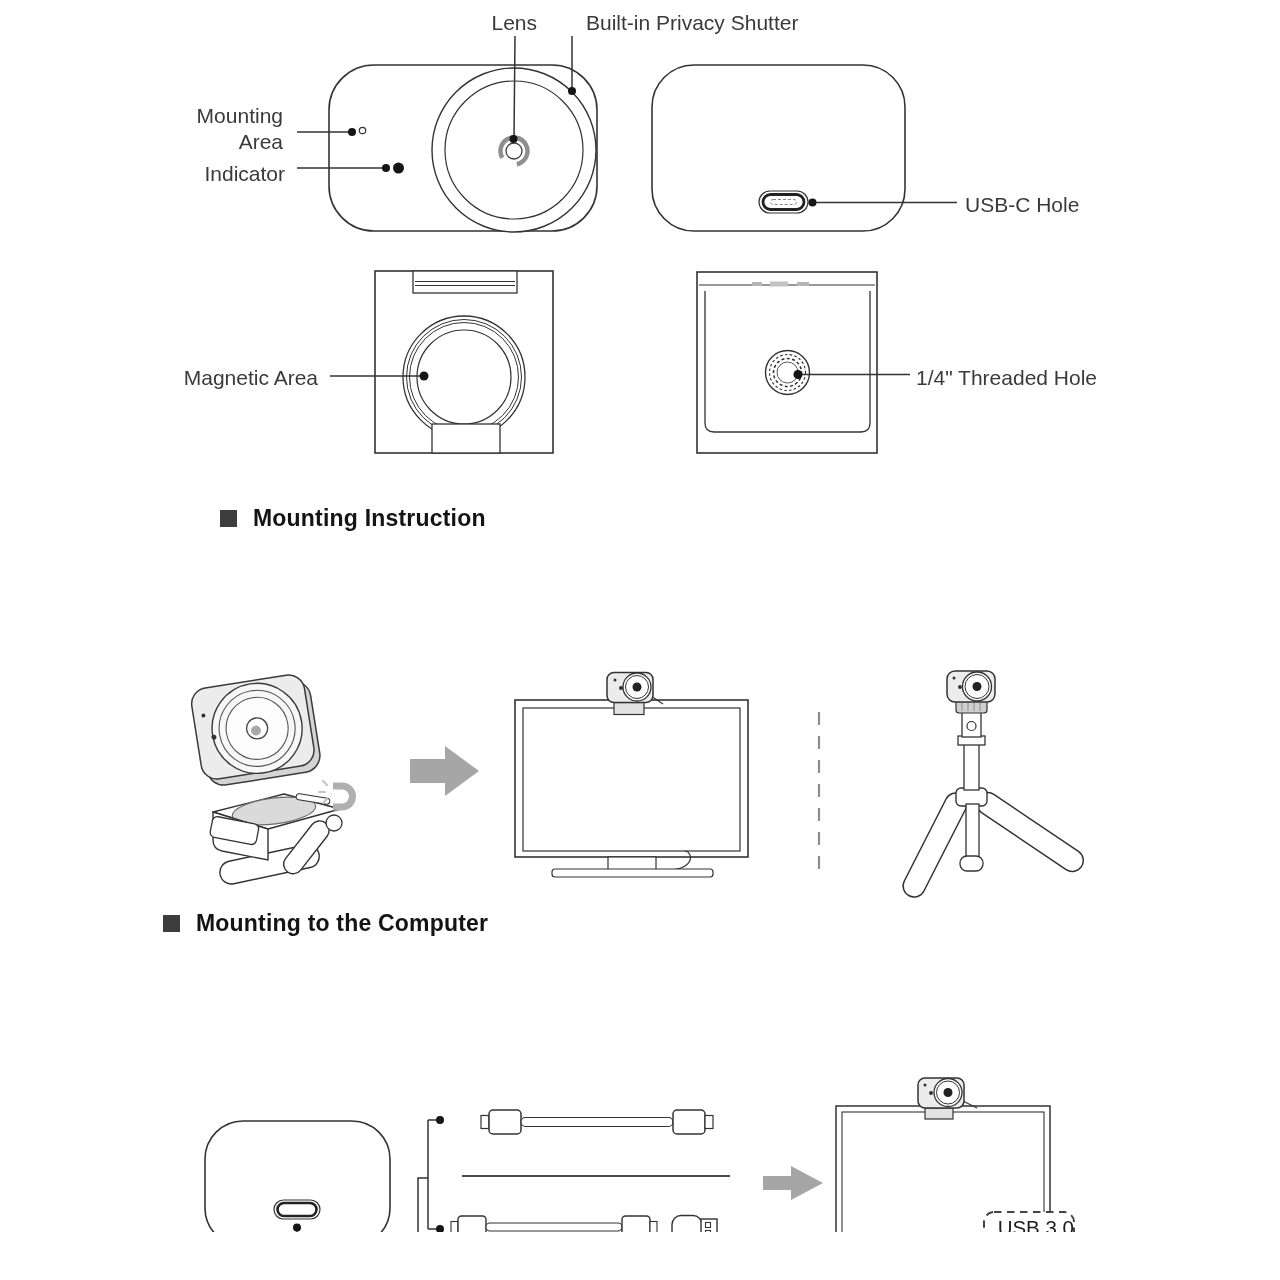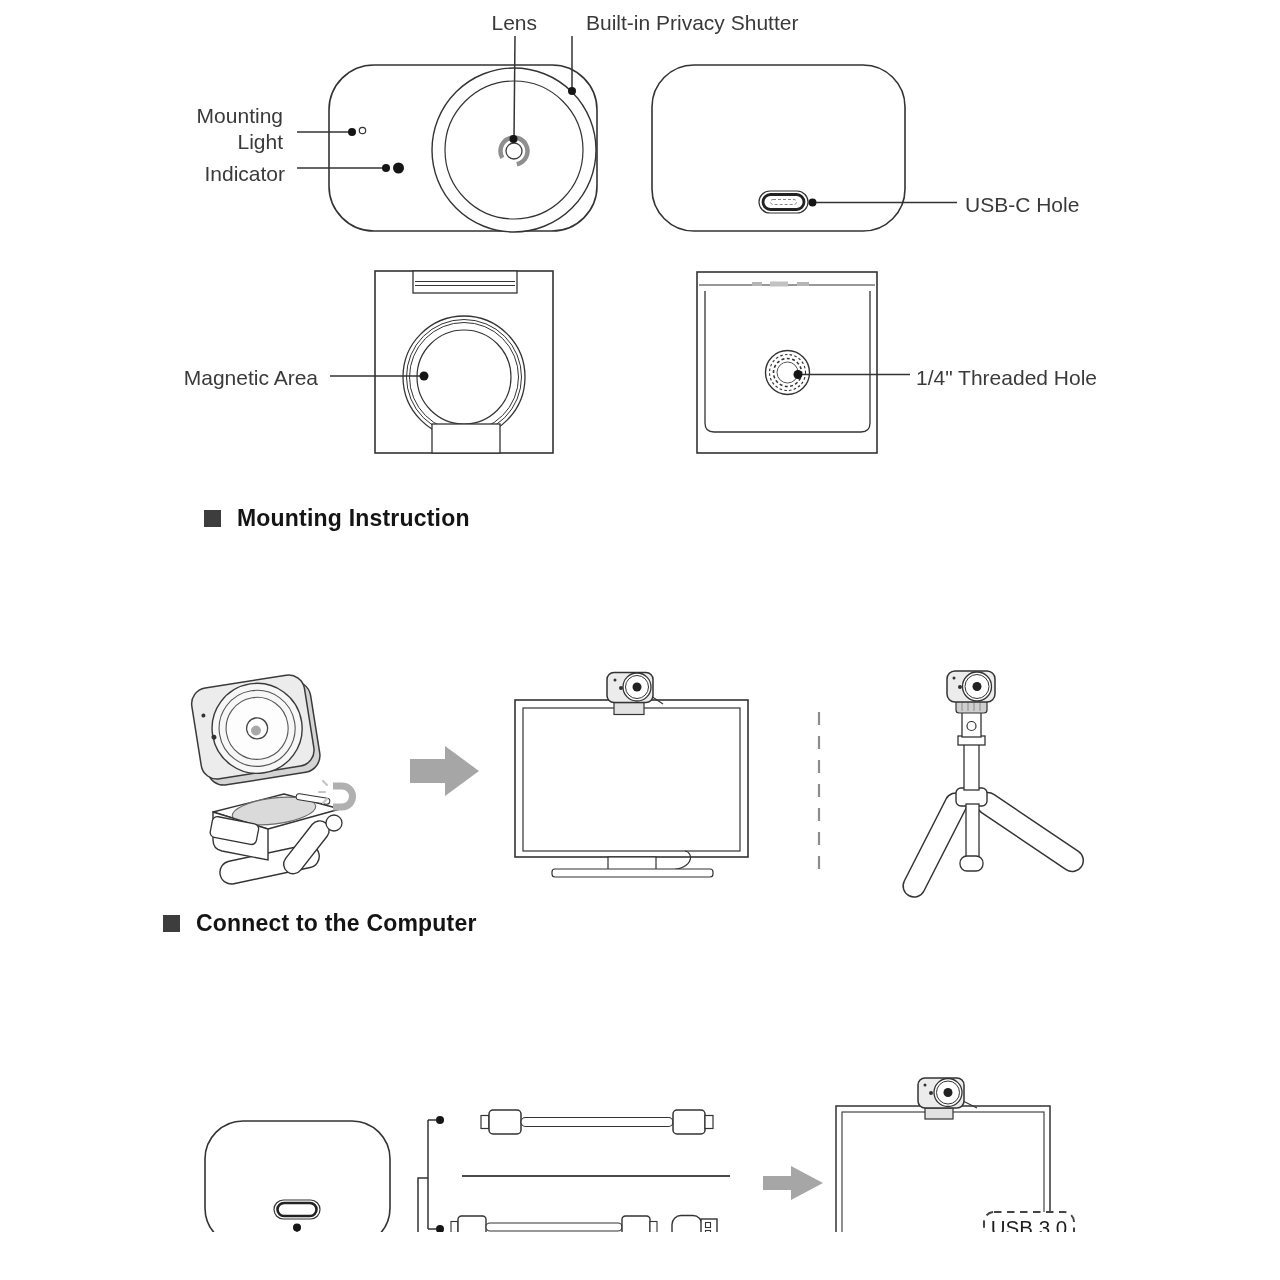--- a/index.html
+++ b/index.html
@@ -6,21 +6,21 @@
   .page{position:relative;width:1280px;height:1232px;background:#ffffff;overflow:hidden;
         font-family:"Liberation Sans", sans-serif;}
   svg{position:absolute;left:0;top:0;}
   .label{position:absolute;font-size:21px;color:#3a3a3a;line-height:26px;white-space:nowrap;}
   .label.r{text-align:right;}
   .heading{position:absolute;display:flex;align-items:center;gap:16px;}
   .heading .sq{width:17px;height:17px;background:#3d3d3d;flex:0 0 auto;}
   .heading .txt{font-size:23px;font-weight:bold;color:#141414;letter-spacing:0.2px;}
   .para{position:absolute;left:163px;width:955px;font-size:21.5px;line-height:33.5px;
         color:#3c3c3c;text-align:justify;}
-  .usb3{position:absolute;left:984px;top:1216px;width:90px;text-align:center;
+  .usb3{position:absolute;left:984px;top:1216px;width:90px;text-align:right;
         font-size:20.5px;color:#1d1d1d;}
 </style>
 </head>
 <body>
 
 <div class="page">
 
 <svg width="1280" height="1280" viewBox="0 0 1280 1280">
 
   <g stroke="#333" fill="none">
@@ -208,32 +208,32 @@
       <rect x="992" y="1242" width="73" height="31" fill="#b5b5b5" stroke-width="1.6"></rect>
       <rect x="1004" y="1250" width="50" height="14" fill="#fff" stroke-width="1.3"></rect>
     </g>
   </g>
 </svg>
 
 <div class="label r" style="left:440px;top:10px;width:97px;">Lens</div>
 <div class="label" style="left:546px;top:10px;margin-left:40px;">Built-in Privacy Shutter</div>
 <div class="label r" style="left:175px;top:103px;width:108px;">
   <div>Mounting</div>
-  <div>Light</div>
+  <div>Area</div>
 </div>
 <div class="label r" style="left:155px;top:161px;width:130px;">Indicator</div>
 <div class="label" style="left:965px;top:192px;">USB-C Hole</div>
 <div class="label r" style="left:170px;top:365px;width:148px;">Magnetic Area</div>
 <div class="label" style="left:916px;top:365px;">1/4" Threaded Hole</div>
 
-<div class="heading" style="left:160px;top:505px;padding-left:44px;">
+<div class="heading" style="left:176px;top:505px;padding-left:44px;">
   <span class="sq"></span>
   <span class="txt">Mounting Instruction</span>
 </div>
 
 <div class="heading" style="left:163px;top:910px;">
   <span class="sq"></span>
-  <span class="txt">Connect to the Computer</span>
+  <span class="txt">Mounting to the Computer</span>
 </div>
 
 <div class="usb3">USB 3.0</div>
 
 </div>
 
 </body></html>

